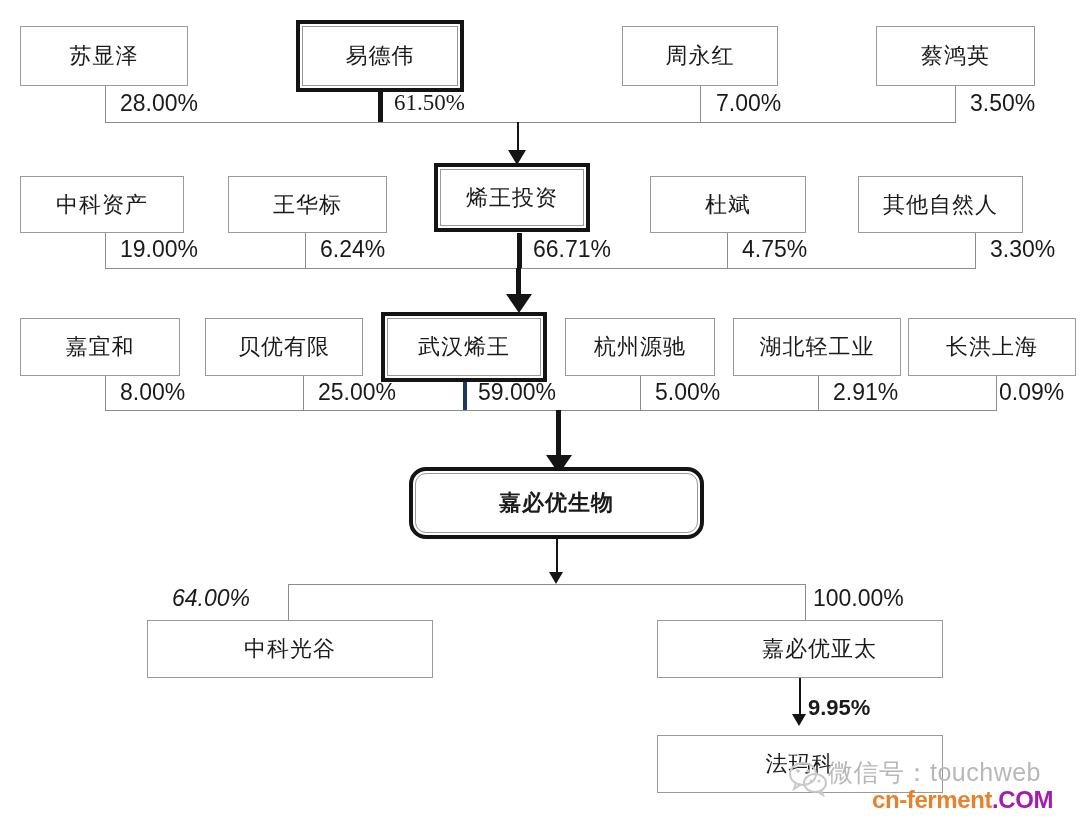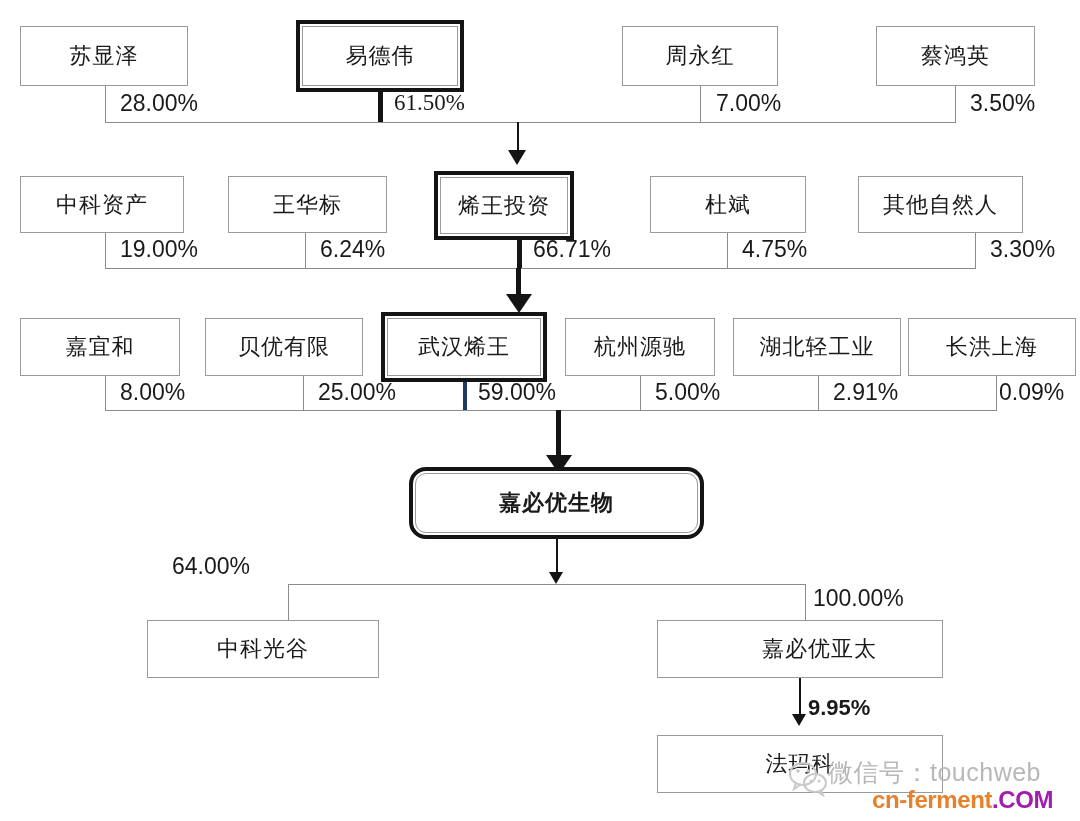--- a/index.html
+++ b/index.html
@@ -145,21 +145,21 @@
   <div class="pct" style="left:716px; top:90px;">7.00%</div>
   <div class="pct" style="left:970px; top:90px;">3.50%</div>
 
   <div class="vline thin-dark" style="left:517px; top:122px; height:30px;"></div>
   <div class="arrow-down" style="left:508px; top:150px;"></div>
 
   <div class="node" style="left:20px;  top:176px; width:164px; height:57px;font-family:Liberation Mono, monospace;">中科资产</div>
 
   <div class="node" style="left:228px; top:176px; width:159px; height:57px;">王华标</div>
 
-  <div class="node emph" style="left:440px; top:177px; width:128px; height:57px;">烯王投资</div>
+  <div class="node emph" style="left:440px; top:169px; width:144px; height:57px;">烯王投资</div>
 
   <div class="node" style="left:650px; top:176px; width:156px; height:57px;">杜斌</div>
 
   <div class="node" style="left:858px; top:176px; width:165px; height:57px;">其他自然人</div>
 
   <div class="vline" style="left:105px; top:233px; height:35px;"></div>
   <div class="vline" style="left:305px; top:233px; height:35px;"></div>
   <div class="vline thick" style="left:517px; top:233px; height:35px;"></div>
   <div class="vline" style="left:727px; top:233px; height:35px;"></div>
   <div class="vline" style="left:975px; top:233px; height:35px;"></div>
@@ -209,24 +209,24 @@
   <div class="node emph bold-text" style="left:415px; top:473px; width:283px; height:60px;">嘉必优生物</div>
 
   <div class="vline thin-dark" style="left:556px; top:536px; height:40px;"></div>
   <div class="arrow-down small" style="left:549px; top:572px;"></div>
 
   <div class="hline" style="left:288px; top:584px; width:518px;"></div>
 
   <div class="vline" style="left:288px; top:584px; height:37px;"></div>
   <div class="vline" style="left:805px; top:584px; height:37px;"></div>
 
-  <div class="pct" style="left:172px; top:553px;">64.00%</div>
+  <div class="pct" style="left:172px; top:585px;font-style:italic;">64.00%</div>
   <div class="pct" style="left:813px; top:585px;">100.00%</div>
 
-  <div class="node" style="left:147px; top:620px; width:232px; height:58px;">中科光谷</div>
+  <div class="node" style="left:147px; top:620px; width:286px; height:58px;">中科光谷</div>
 
   <div class="node" style="left:657px; top:620px; width:286px; height:58px;padding-left:39px;">嘉必优亚太</div>
 
   <div class="vline thin-dark" style="left:799px; top:678px; height:40px;"></div>
   <div class="arrow-down small" style="left:792px; top:714px;"></div>
 
   <div class="pct bold" style="left:808px; top:695px;">9.95%</div>
 
   <div class="node" style="left:657px; top:735px; width:286px; height:58px;">法玛科</div>
 

